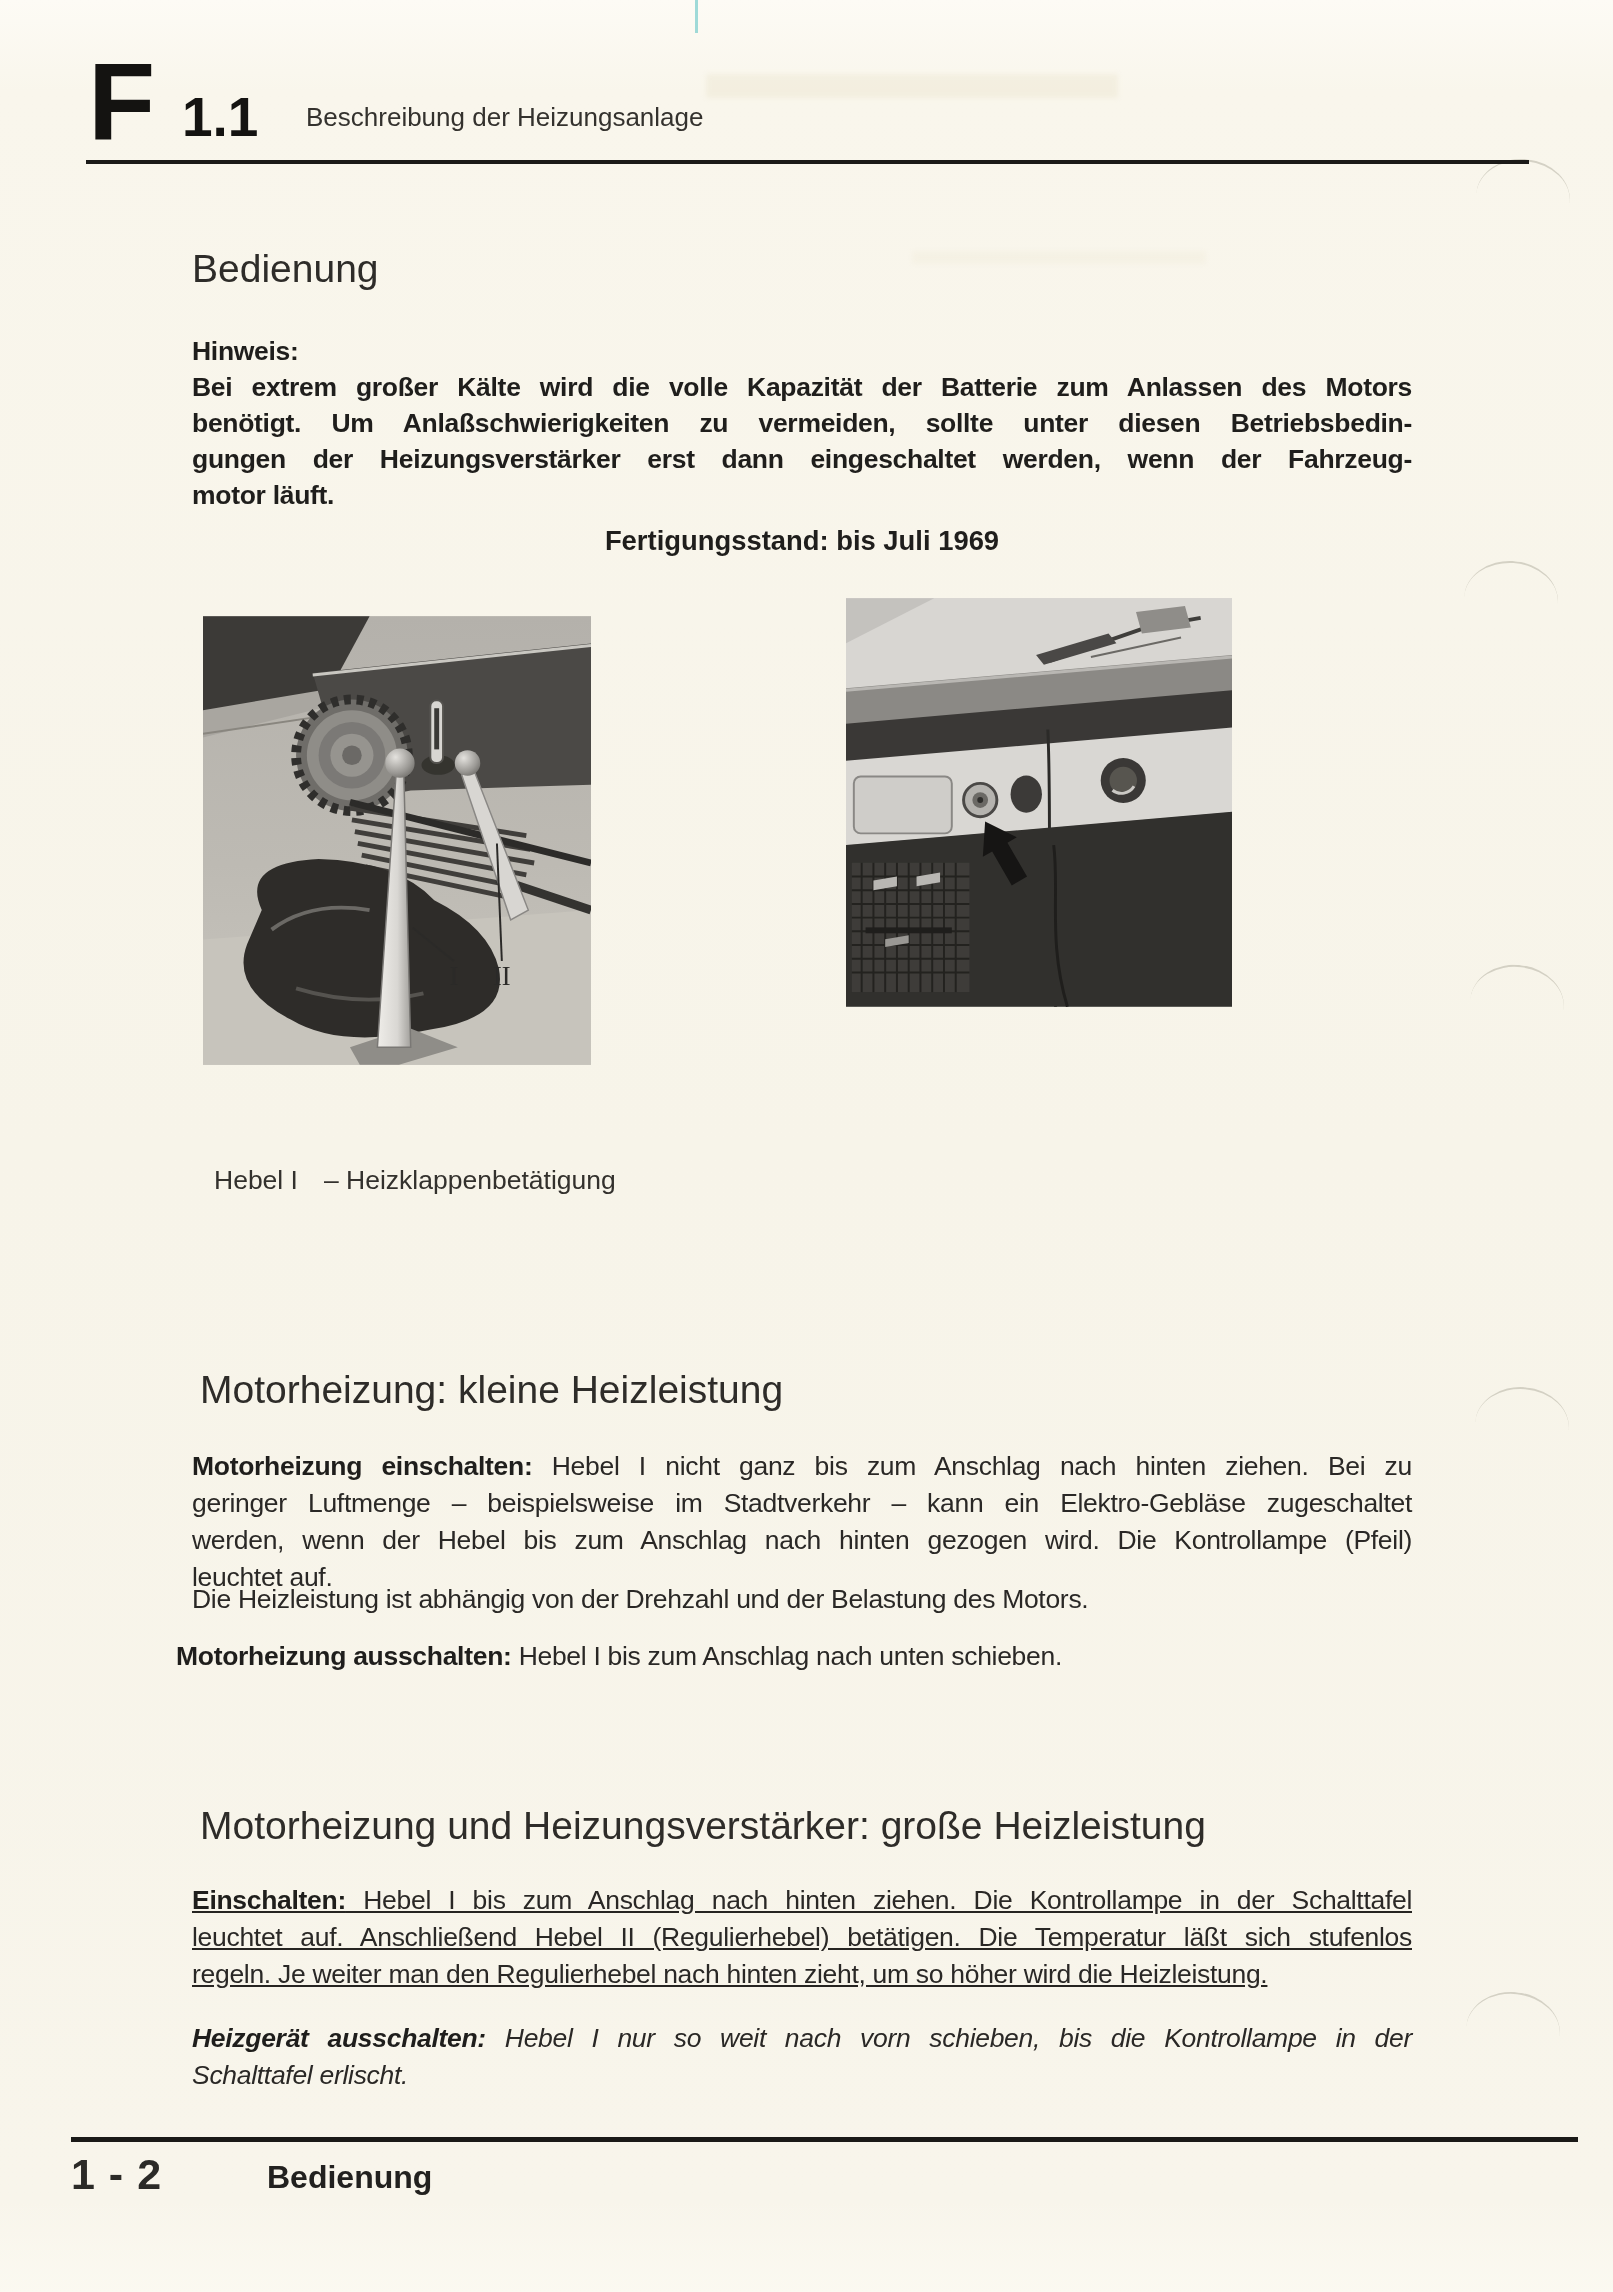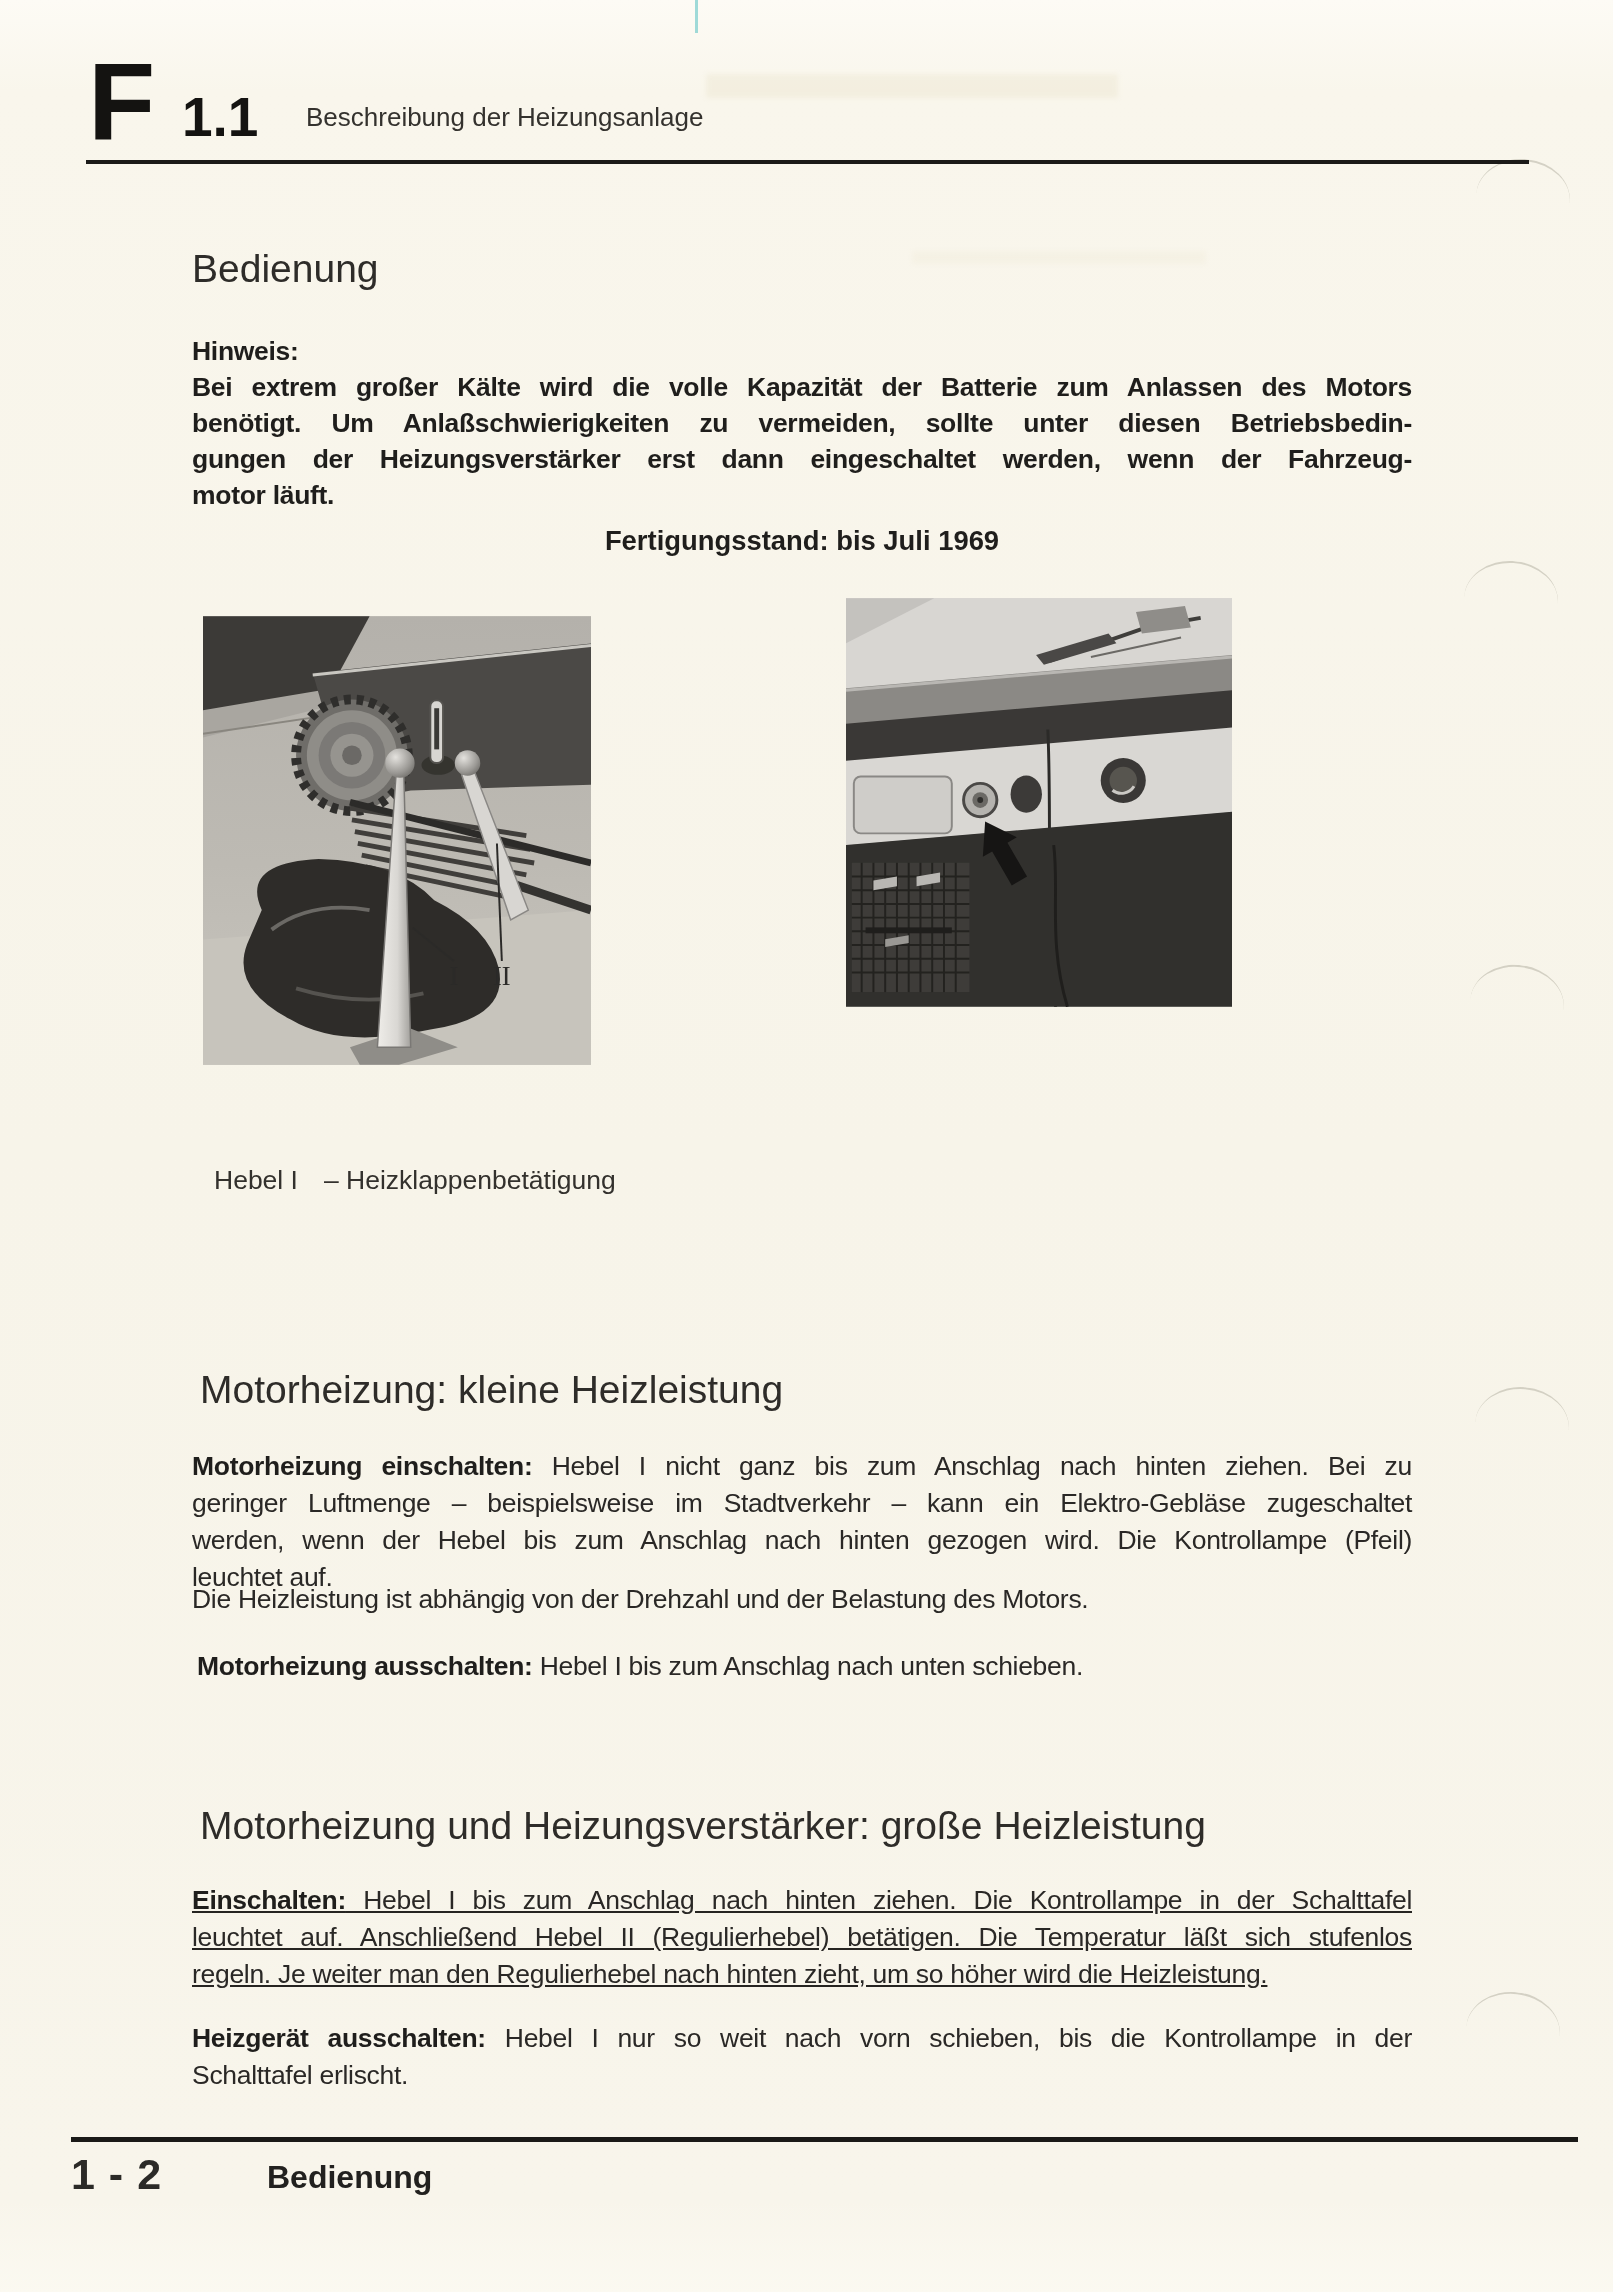--- a/index.html
+++ b/index.html
@@ -226,31 +226,31 @@
 
   <div class="abs" style="left:192px;top:1448px;">
     <div class="tline j"><b>Motorheizung einschalten:</b><span> Hebel I nicht ganz bis zum Anschlag nach hinten ziehen. Bei zu</span></div>
     <div class="tline j">geringer Luftmenge – beispielsweise im Stadtverkehr – kann ein Elektro-Gebläse zugeschaltet</div>
     <div class="tline j">werden, wenn der Hebel bis zum Anschlag nach hinten gezogen wird. Die Kontrollampe (Pfeil)</div>
     <div class="tline">leuchtet auf.</div>
   </div>
 
   <div class="abs tline" style="left:192px;top:1581px;">Die Heizleistung ist abhängig von der Drehzahl und der Belastung des Motors.</div>
 
-  <div class="abs tline" style="left:197px;top:1638px;margin-top:10px;"><b>Motorheizung ausschalten:</b><span> Hebel I bis zum Anschlag nach unten schieben.</span></div>
+  <div class="abs tline" style="left:176px;top:1638px;"><b>Motorheizung ausschalten:</b><span> Hebel I bis zum Anschlag nach unten schieben.</span></div>
 
   <div class="abs h-light" style="left:200px;top:1804px;">Motorheizung und Heizungsverstärker: große Heizleistung</div>
 
   <div class="abs" style="left:192px;top:1882px;text-decoration:underline;">
     <div class="tline j"><b>Einschalten:</b><span> Hebel I bis zum Anschlag nach hinten ziehen. Die Kontrollampe in der Schalttafel</span></div>
     <div class="tline j">leuchtet auf. Anschließend Hebel II (Regulierhebel) betätigen. Die Temperatur läßt sich stufenlos</div>
     <div class="tline">regeln. Je weiter man den Regulierhebel nach hinten zieht, um so höher wird die Heizleistung.</div>
   </div>
 
-  <div class="abs" style="left:192px;top:2020px;">
+  <div class="abs" style="left:192px;top:2020px;font-style:italic;">
     <div class="tline j"><b>Heizgerät ausschalten:</b><span> Hebel I nur so weit nach vorn schieben, bis die Kontrollampe in der</span></div>
     <div class="tline">Schalttafel erlischt.</div>
   </div>
 
   <div class="abs rule rule-bottom"></div>
   <div class="abs page-num">1 - 2</div>
   <div class="abs footer-label">Bedienung</div>
 
 </div>
 

